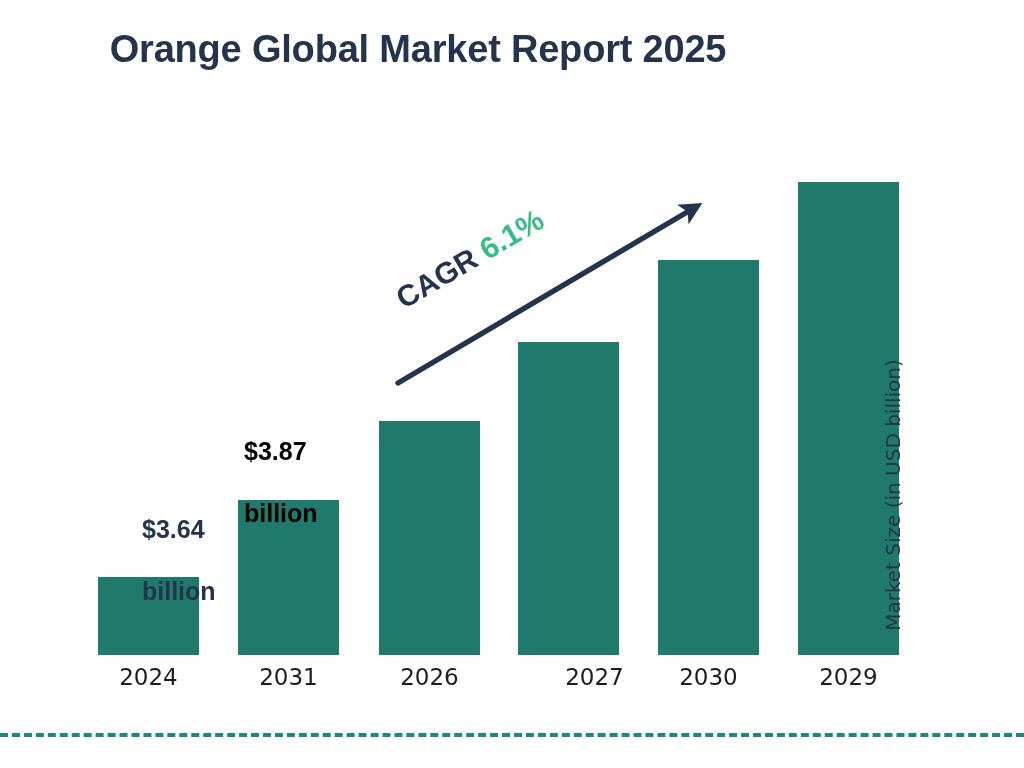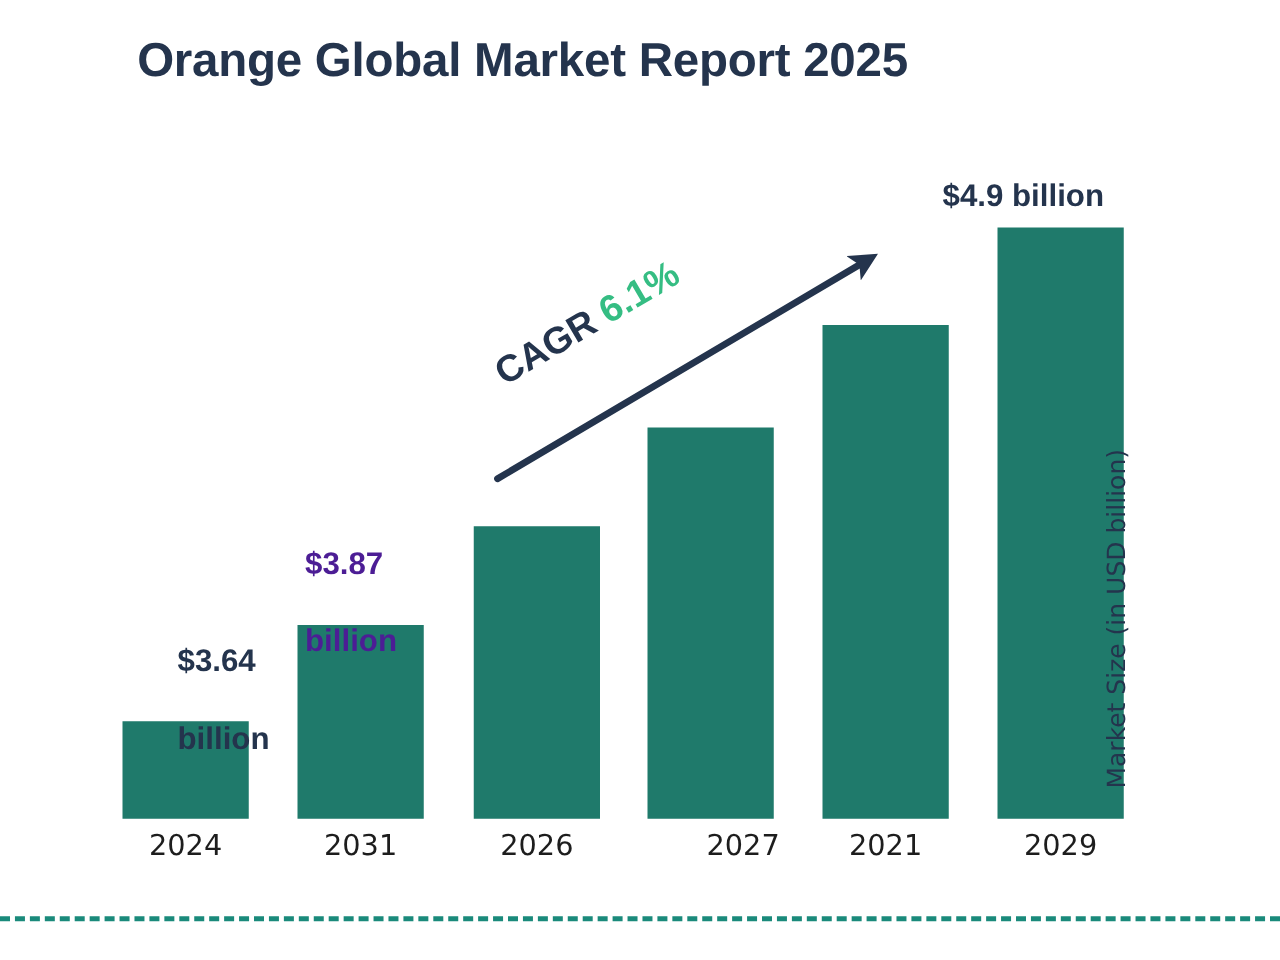--- a/index.html
+++ b/index.html
@@ -97,21 +97,21 @@
 
   
   .vlabel {
     position: absolute;
     font-size: 25px;
     font-weight: bold;
     line-height: 31px;
     white-space: pre-line;
   }
   .vlabel-navy { color: #24344d; }
-  .vlabel-green { color: #4c1d95; }
+  .vlabel-green { color: #000000; }
 
   
   .ylabel {
     position: absolute;
     left: 881px;
     top: 335px;
     width: 320px;
     transform: rotate(-90deg);
     transform-origin: 160px 160px;
     text-align: center;
@@ -159,34 +159,33 @@
     <div class="bar" style="left:379px; top:421px; width:101px; height:234px;"></div>
     <div class="bar" style="left:518px; top:342px; width:101px; height:313px;"></div>
     <div class="bar" style="left:658px; top:260px; width:101px; height:395px;"></div>
     <div class="bar" style="left:798px; top:182px; width:101px; height:473px;"></div>
   </div>
 
   <div class="tick" style="left:98px;">2024</div>
   <div class="tick" style="left:238px;">2031</div>
   <div class="tick" style="left:379px;">2026</div>
   <div class="tick" style="left:544px;">2027</div>
-  <div class="tick" style="left:658px;">2021</div>
+  <div class="tick" style="left:658px;">2030</div>
   <div class="tick" style="left:798px;">2029</div>
 
   <div class="vlabel vlabel-navy" style="left:98px; top:483px;margin-left:44px;">
     <div>$3.64</div>
     <div>billion</div>
   </div>
 
   <div class="vlabel vlabel-green" style="left:244px; top:405px;">
     <div>$3.87</div>
     <div>billion</div>
   </div>
 
-  <div class="vlabel vlabel-navy" style="left:754px; top:142px;">$4.9 billion</div>
 
   <svg class="plot" viewBox="0 0 1024 768" xmlns="http://www.w3.org/2000/svg" style="pointer-events:none;">
     <defs>
       <marker id="arrowhead" markerWidth="4.2" markerHeight="4.2" refX="2.4" refY="2.1" orient="auto">
         <path d="M0,0 L4.2,2.1 L0,4.2 L1.0,2.1 Z" fill="#24344d"></path>
       </marker>
     </defs>
     <line x1="398" y1="383" x2="694" y2="208" stroke="#24344d" stroke-width="5.4" stroke-linecap="round" marker-end="url(#arrowhead)"></line>
   </svg>
 

